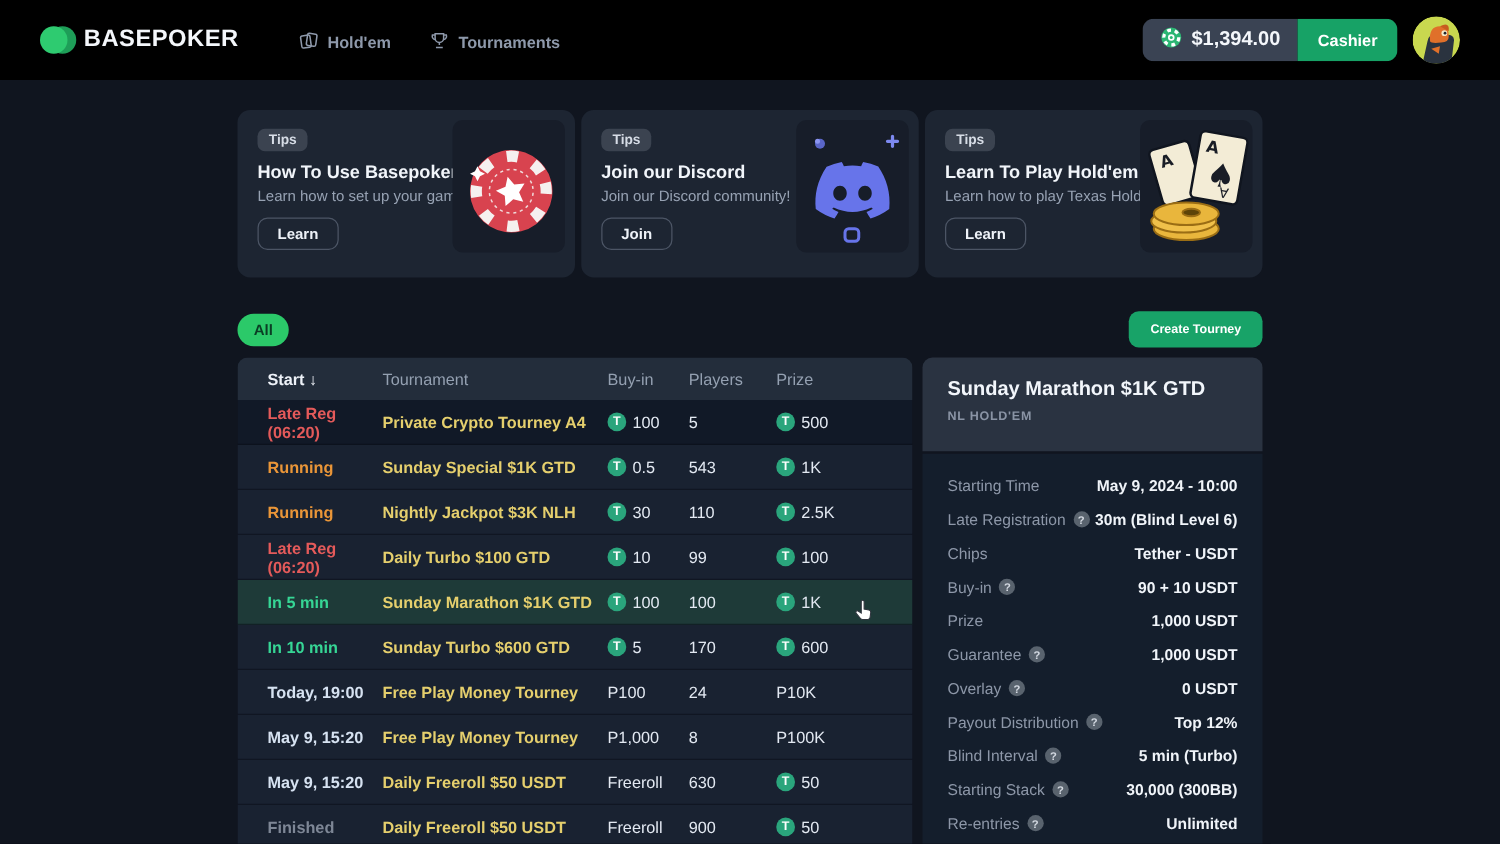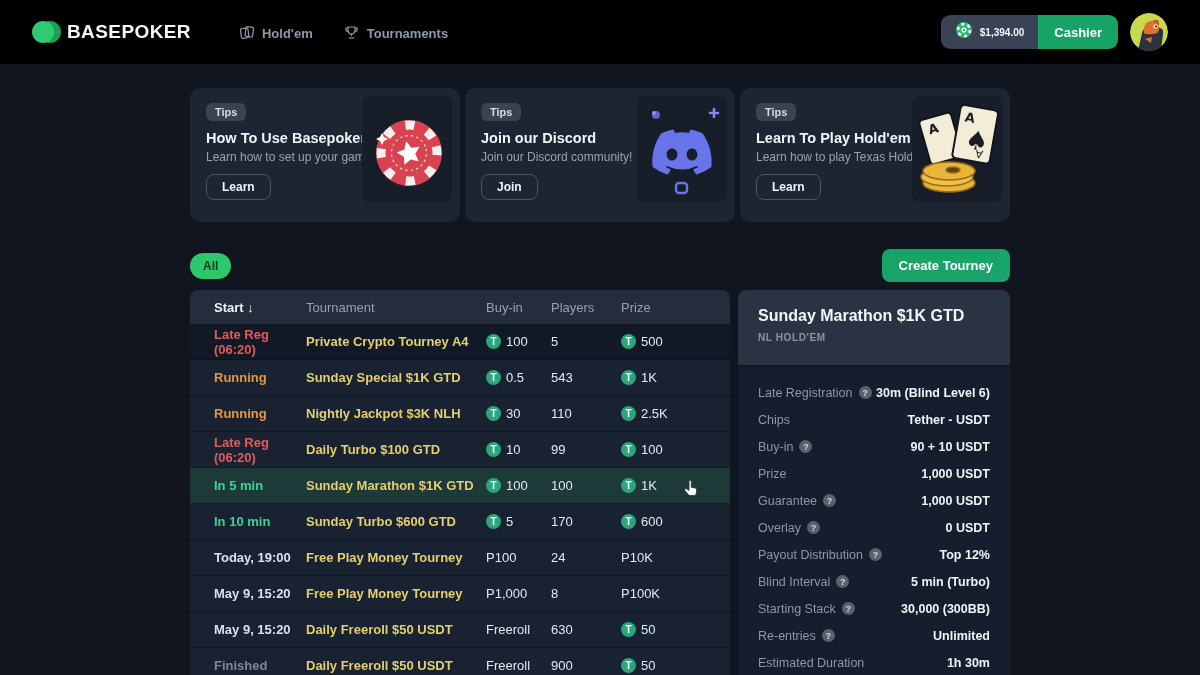--- a/index.html
+++ b/index.html
@@ -14,40 +14,40 @@
   .logo-mark i { position:absolute; border-radius:50%; width:22px; height:22px; top:2px; }
   .logo-mark i:nth-child(2){ left:7px; background:#1e9e58; }
   .logo-mark i:nth-child(1){ left:0; background:#2ecb70; z-index:2; }
   .logo-text { color:#f4f7fb; font-weight:bold; font-size:19px; letter-spacing:.4px; }
   .nav { display:flex; align-items:center; gap:30px; margin-left:48px; }
   .nav-item { display:flex; align-items:flex-end; gap:7px; color:#8e99ab; font-size:13px; font-weight:600; cursor:pointer; }
   .nav-item svg { display:block; }
   .top-right { margin-left:auto; display:flex; align-items:center; gap:12px; }
   .wallet { display:flex; height:34px; border-radius:9px; overflow:hidden; cursor:pointer; }
   .wallet-bal { background:#3a4353; display:flex; align-items:center; gap:7px; padding:0 14px; }
-  .wallet-bal .amt { color:#f4f7fb; font-size:10px; font-weight:bold; }
+  .wallet-bal .amt { color:#f4f7fb; font-size:16px; font-weight:bold; }
   .cashier-btn { background:#17a266; border:none; color:#fff; font-weight:bold; font-size:13px; padding:0 16px; cursor:pointer; font-family:inherit; }
   .avatar { width:38px; height:38px; border-radius:50%; overflow:hidden; cursor:pointer; flex:0 0 auto; }
 
   
   .content { width:820px; margin:0 auto; }
 
   
   .cards-row { display:flex; gap:5px; margin-top:24px; }
   .tip-card { width:270px; height:134px; background:#1d2532; border-radius:10px; padding:14px 14px 14px 16px; position:relative; overflow:hidden; }
   .tip-badge { display:inline-block; background:#3b4350; color:#d7dde6; font-size:11px; font-weight:600; padding:3px 9px; border-radius:6px; }
   .tip-title { color:#f1f5fa; font-size:14.5px; font-weight:bold; margin-top:9px; }
   .tip-sub { color:#97a2b3; font-size:12px; margin-top:4px; white-space:nowrap; }
   .tip-btn { margin-top:10px; background:transparent; border:1px solid #4c5565; border-radius:8px; color:#eef2f8; font-size:12px; font-weight:600; padding:5px 15px; cursor:pointer; font-family:inherit; }
   .tip-illus { position:absolute; right:8px; top:8px; width:90px; height:106px; border-radius:8px; background:#171d29; display:flex; align-items:center; justify-content:center; }
 
   
   .toolbar { display:flex; justify-content:space-between; align-items:center; margin-top:27px; }
   .pill-all { background:#2bc969; color:#0a3d24; border:none; font-weight:bold; font-size:12px; padding:6px 13px; border-radius:13px; cursor:pointer; font-family:inherit; }
-  .create-btn { background:#18a368; color:#fff; border:none; font-weight:bold; font-size:13px; padding:9px 17px; border-radius:8px; cursor:pointer; font-family:inherit; }
+  .create-btn { background:#18a368; color:#fff; border:none; font-weight:bold; font-size:10px; padding:9px 17px; border-radius:8px; cursor:pointer; font-family:inherit; }
 
   
   .main-row { display:flex; gap:8px; margin-top:8px; align-items:flex-start; }
 
   
   .ttable { width:540px; border-radius:8px 8px 0 0; overflow:hidden; }
   .thead { height:34px; background:#232d3b; display:flex; align-items:center; font-size:13px; color:#94a0b1; }
   .thead .h-start { color:#edf1f7; font-weight:600; }
   .col-start { width:116px; padding-left:24px; }
   .col-name  { width:180px; }
@@ -385,20 +385,26 @@
     </div>
   </div>
       </div>
 
       <div class="panel">
         <div class="panel-head">
           <div class="panel-title">Sunday Marathon $1K GTD</div>
           <div class="panel-sub">NL HOLD'EM</div>
         </div>
         <div class="panel-body" id="dbody">
+    <div class="drow">
+      <div class="dlabel">
+                <span class="lt">Starting Time</span>
+              </div>
+      <div class="dval">May 9, 2024 - 10:00</div>
+    </div>
 
     <div class="drow has-help">
       <div class="dlabel">
                 <span class="lt">Late Registration</span>
                 <span class="help">?</span>
               </div>
       <div class="dval">30m (Blind Level 6)</div>
     </div>
 
     <div class="drow">

